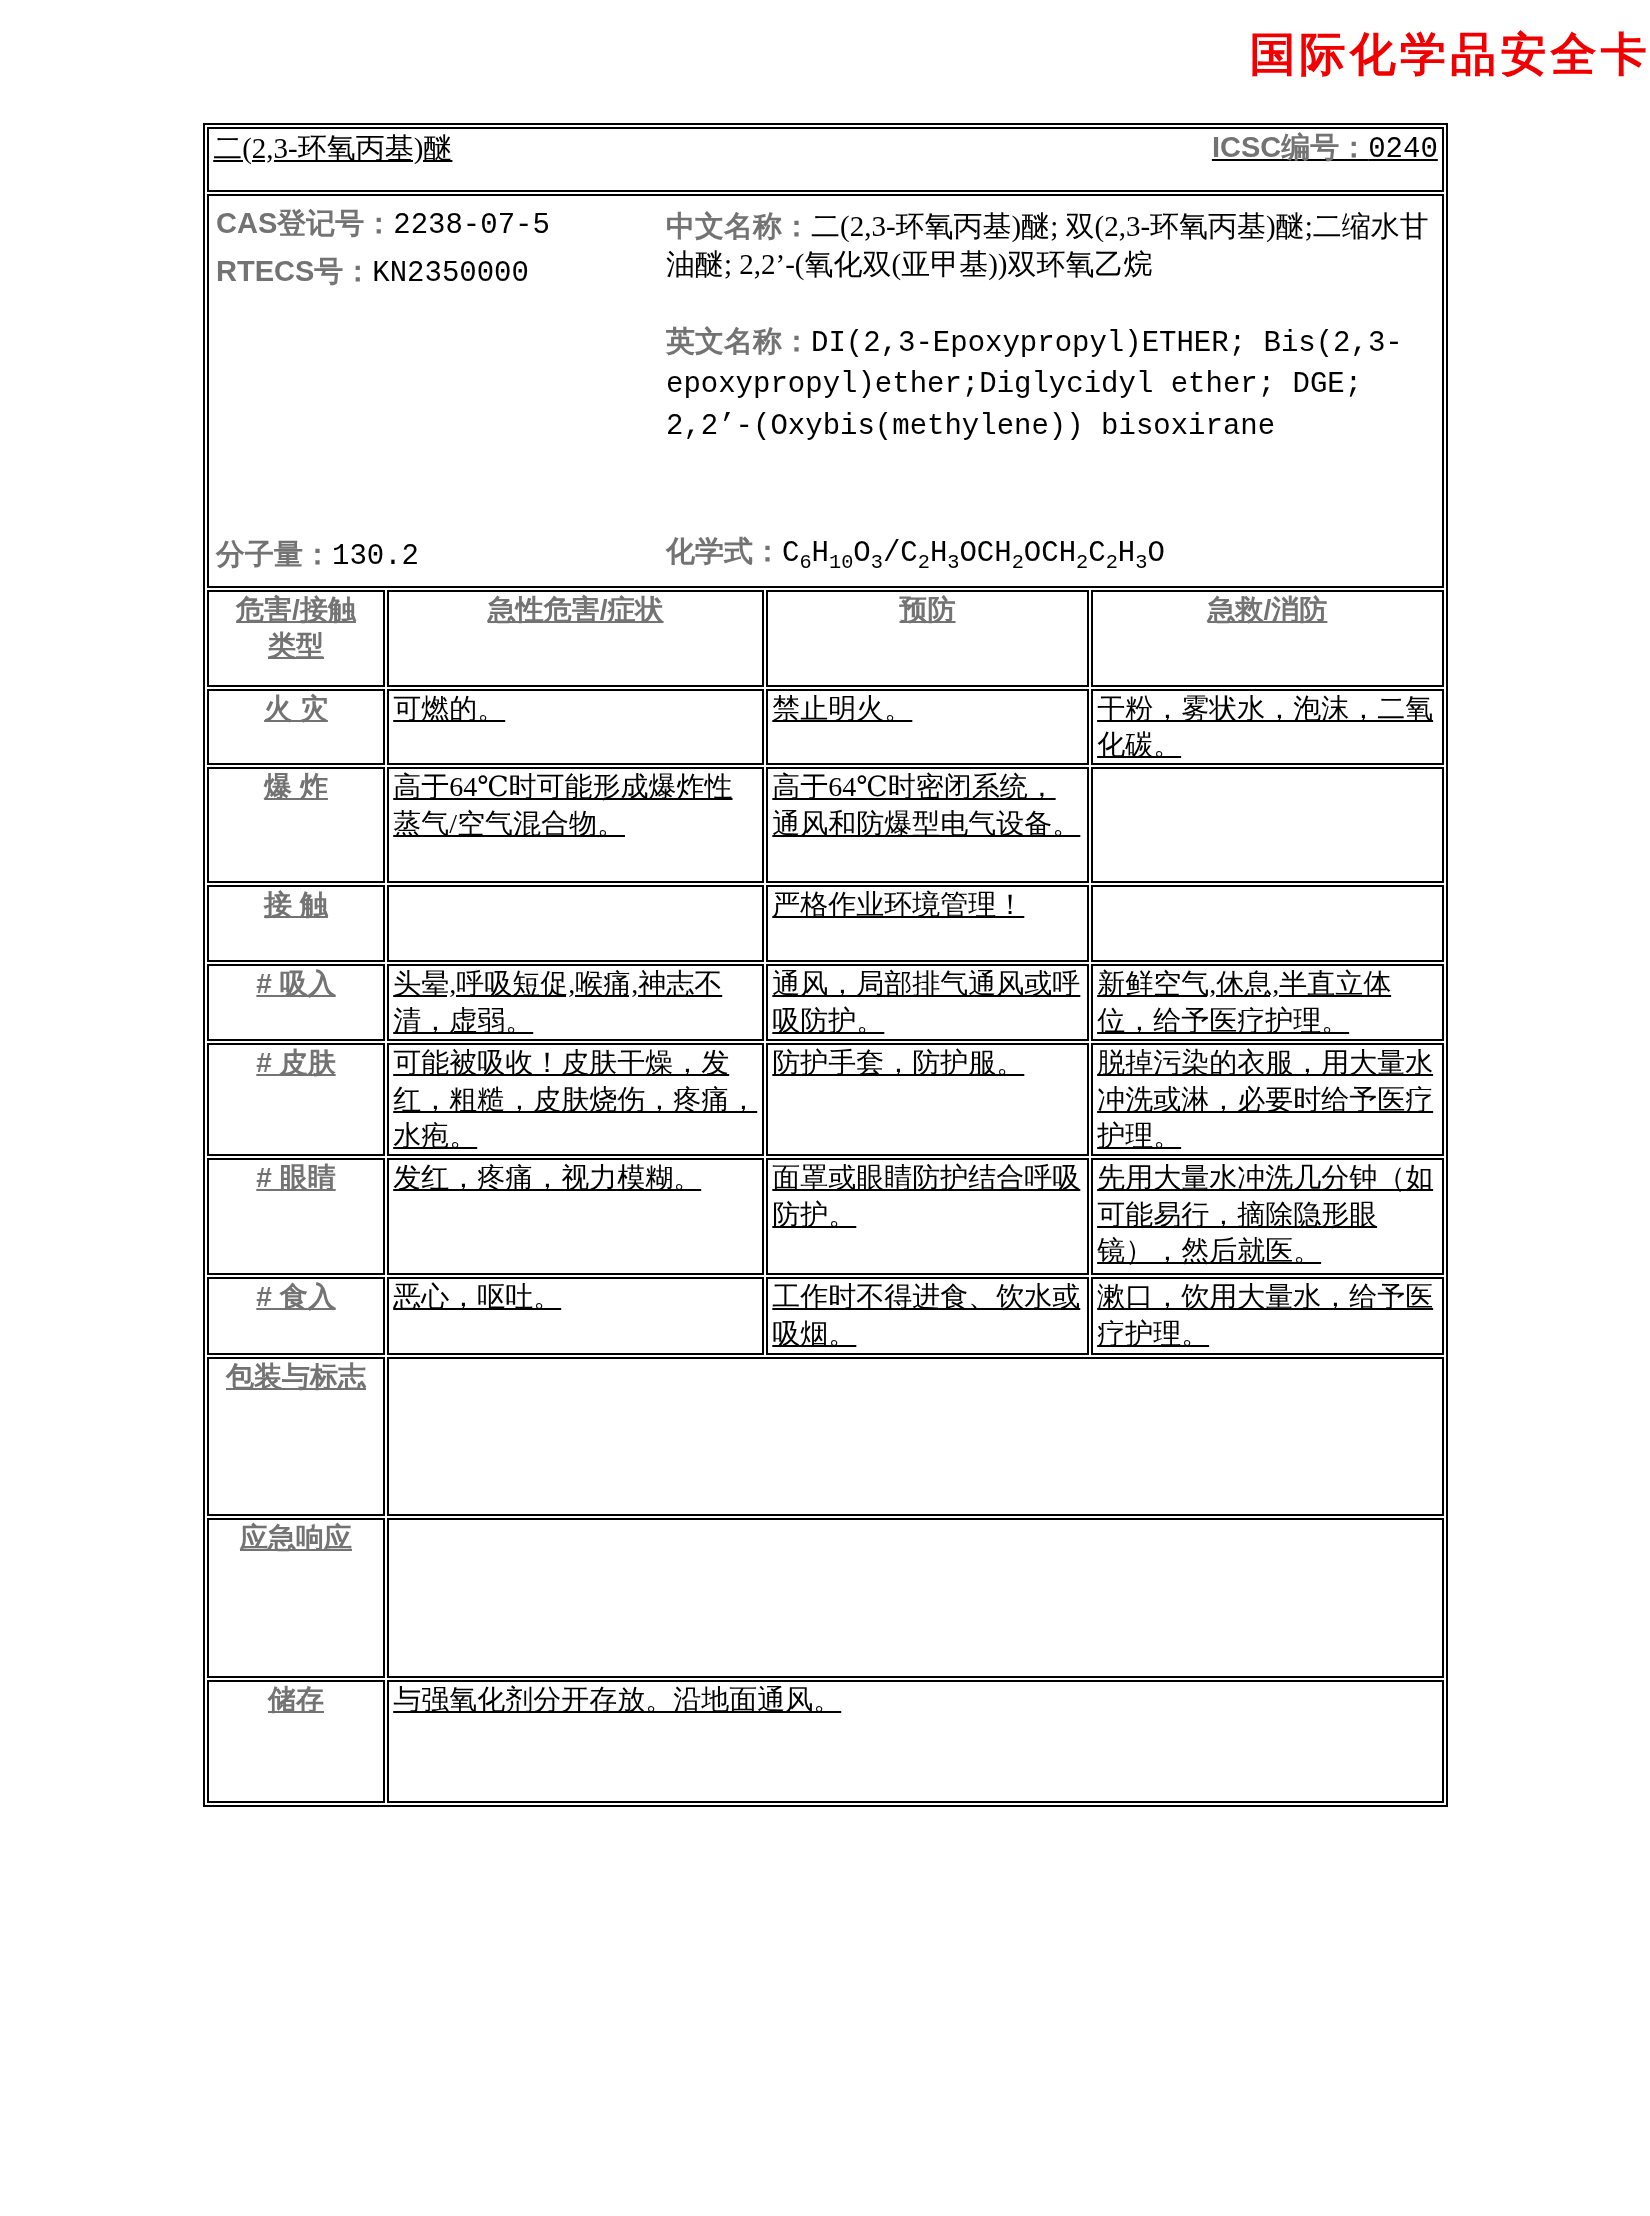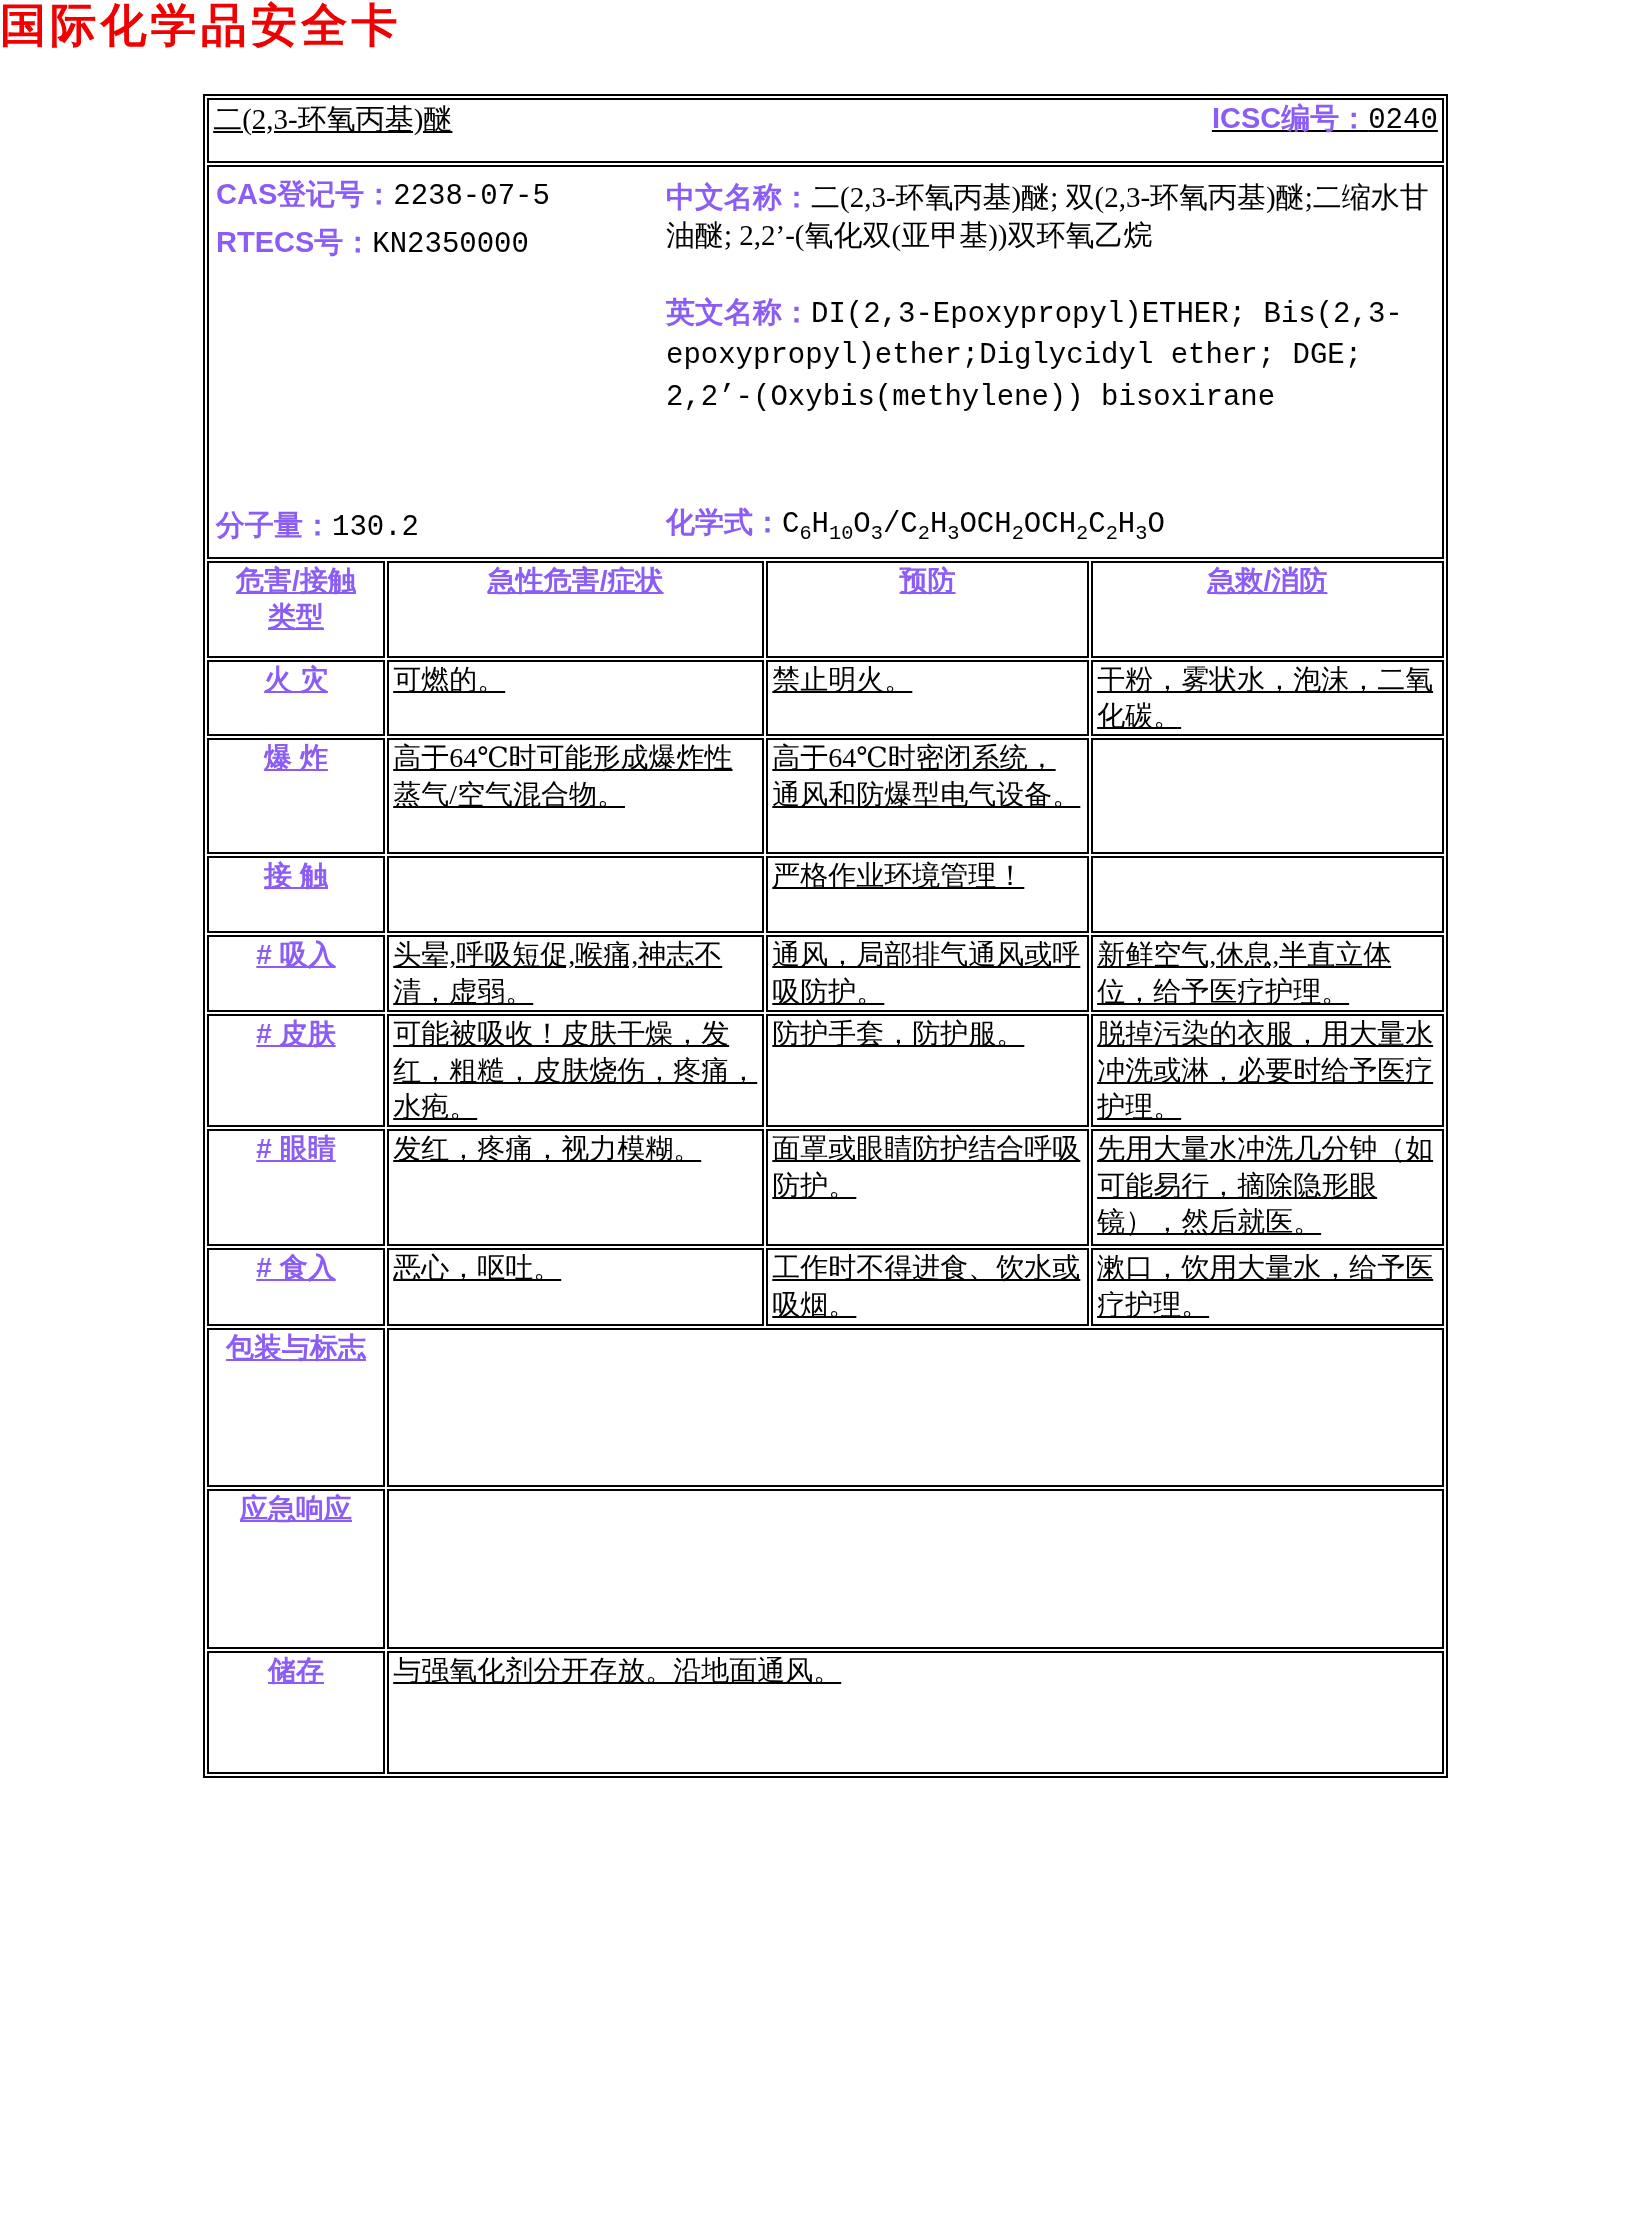--- a/index.html
+++ b/index.html
@@ -8,22 +8,22 @@
     background: #ffffff;
   }
   body {
     width: 1651px;
     min-height: 2216px;
     font-family: "Liberation Serif", "DejaVu Serif", serif;
     color: #000000;
   }
   
   .page-title {
-    padding-top: 0;
-    text-align: left;
+    padding-top: 29px;
+    text-align: right;
     font-family: "DejaVu Serif", "Liberation Serif", serif;
     font-weight: bold;
     font-size: 46px;
     letter-spacing: 4.2px;
     color: #f00000;
     line-height: 1.1;
   }
   
   table.card {
     margin-left: 203px;
@@ -39,21 +39,21 @@
     border: 2.1px solid #000;
     vertical-align: top;
     padding: 0 4.2px;
     font-size: 28px;
     line-height: 1.3;
     word-break: break-word;
     overflow: hidden;
     text-decoration: underline;
   }
   .blue-label {
-    color: #8b5cf6;
+    color: #737373;
     font-family: "Liberation Sans", "DejaVu Sans", sans-serif;
     font-weight: bold;
   }
   .mono-val {
     font-family: "Liberation Mono", "DejaVu Sans Mono", monospace;
   }
   
   td.strip-cell {
     height: 61px;
     vertical-align: middle;

